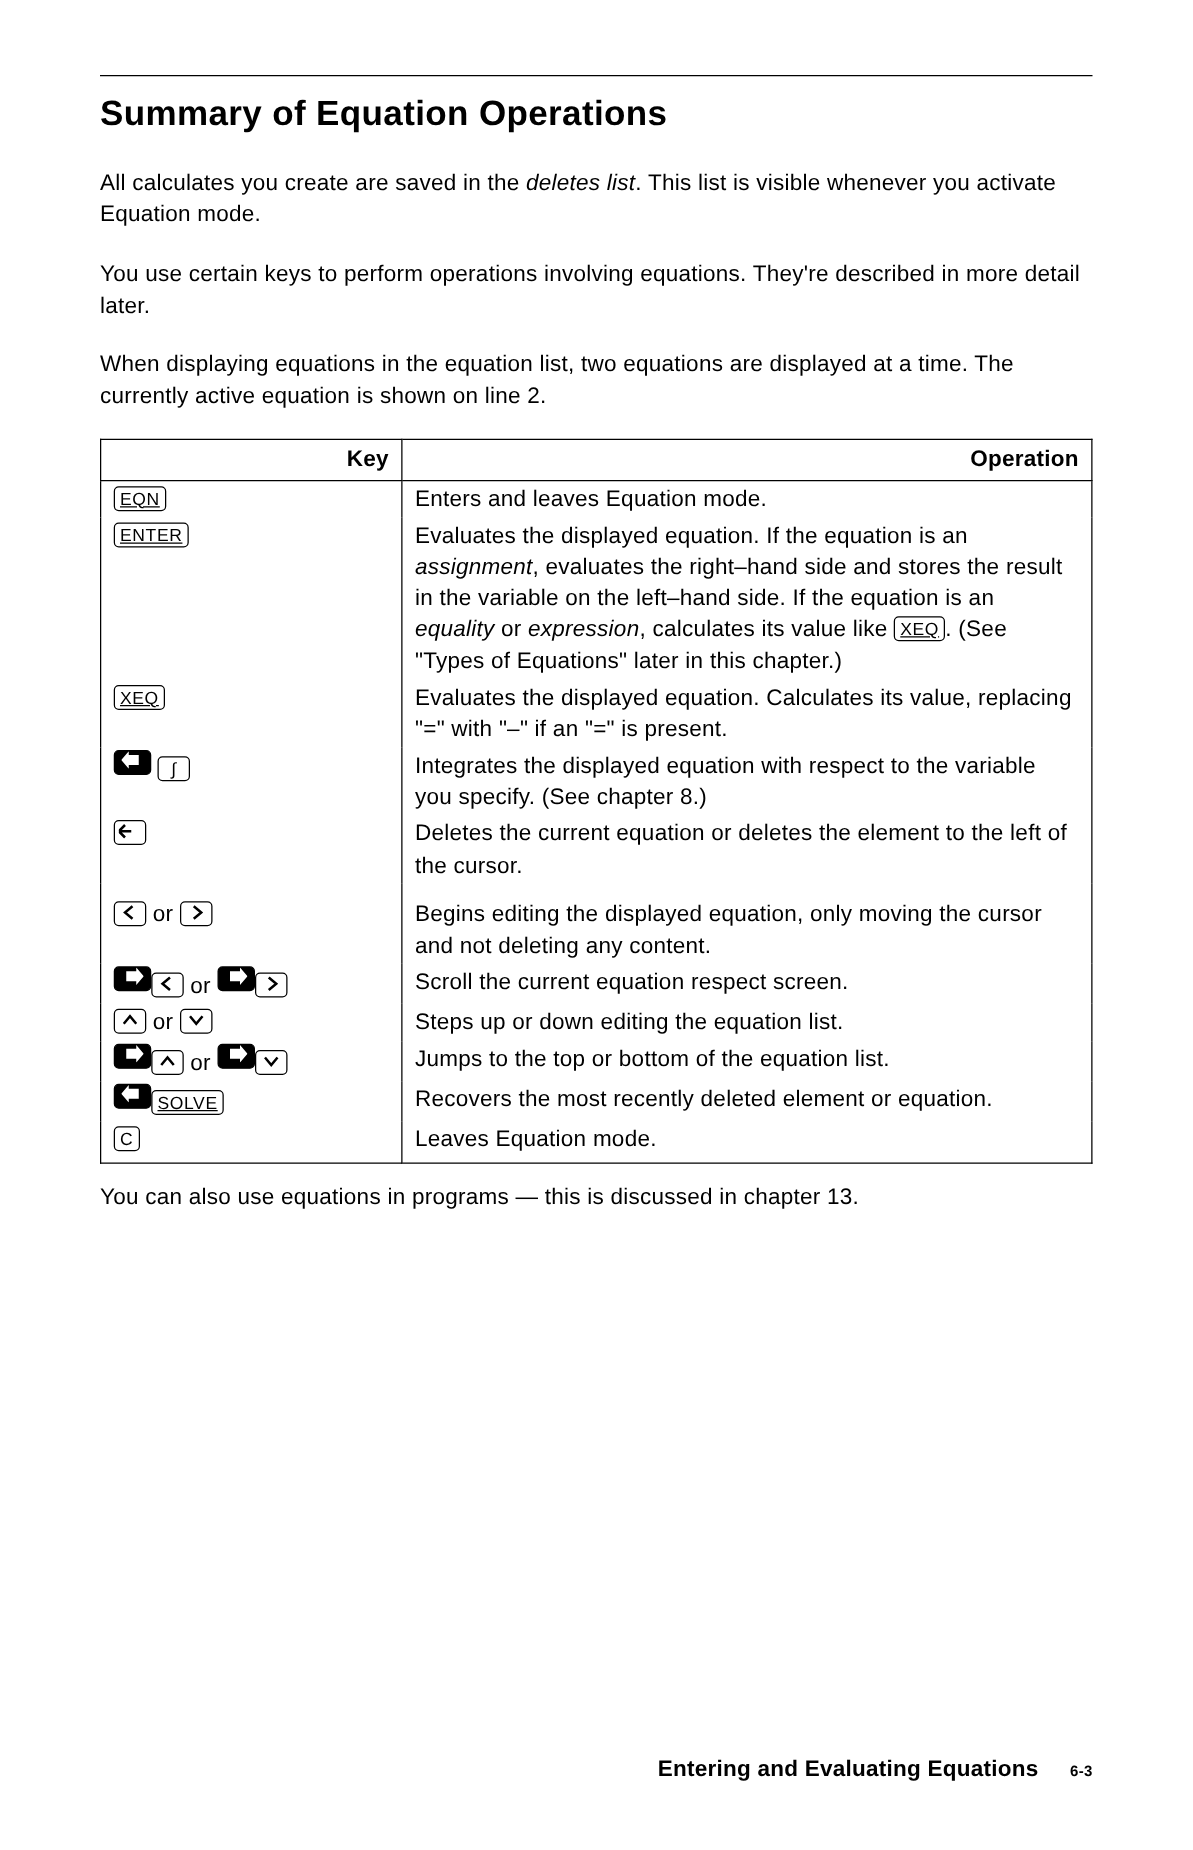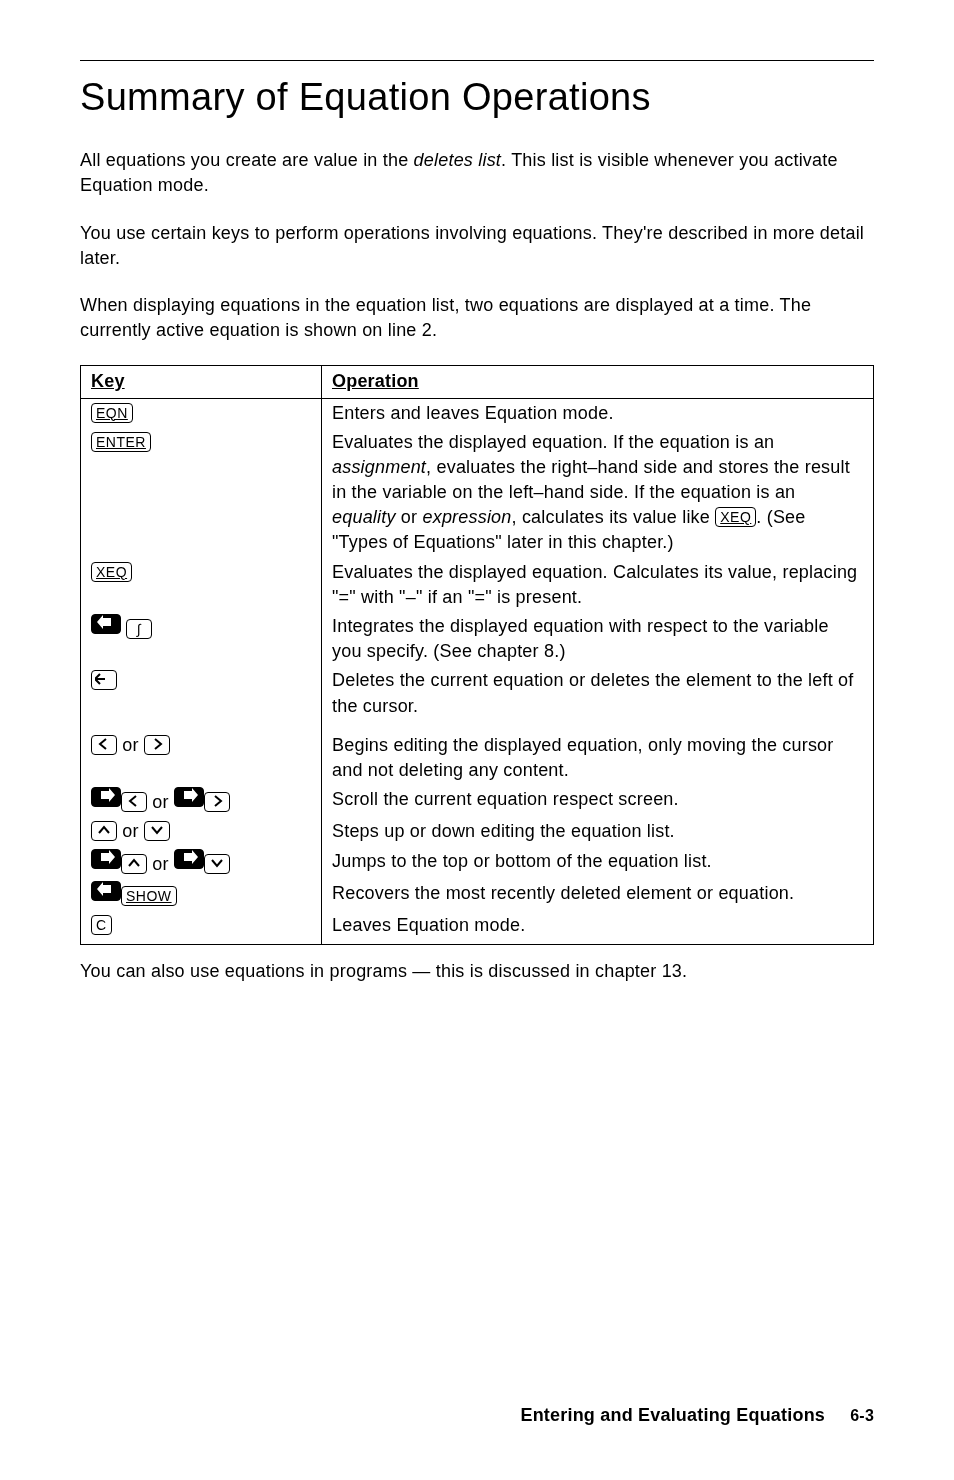--- a/index.html
+++ b/index.html
@@ -14,44 +14,43 @@
     width: 954px;
     height: 1480px;
     box-sizing: border-box;
     letter-spacing: 0.2px;
   }
   .rule {
     border-top: 1.5px solid #000;
     margin-bottom: 10px;
   }
   h1 {
-    font-size: 38px;
-    font-weight: normal;
+    font-size: 28px;
+    font-weight: bold;
     margin: 0 0 24px 0;
     letter-spacing: 0.3px;
   }
   p { margin: 0 0 22px 0; }
   em.serif { font-style: italic; }
   table {
     border-collapse: collapse;
     width: 100%;
     margin-bottom: 14px;
   }
   th, td {
     border: 1.5px solid #000;
     padding: 3px 10px 3px 10px;
     text-align: left;
     vertical-align: top;
     font-size: 18px;
   }
   th {
-    text-align: left;
+    text-align: right;
     font-weight: bold;
     border-bottom: 1.5px solid #000;
-    text-decoration: underline;
   }
   td.keycol { width: 220px; }
   td.opcol { border-left: 1.5px solid #000; }
   tr.norow td { border-top: none; border-bottom: none; padding-top: 2px; padding-bottom: 2px; }
   tr.norow:first-of-type td { padding-top: 6px; }
   tr.lastrow td { border-bottom: 1.5px solid #000; padding-bottom: 6px; }
   .keycap {
     display: inline-block;
     border: 1.5px solid #000;
     border-radius: 4px;
@@ -76,30 +75,30 @@
   }
   .keycap.shift svg { display: block; }
   .keycap.icon { padding: 0 2px; min-width: 20px; text-align: center; text-decoration: none; }
   .footer {
     position: absolute;
     bottom: 52px;
     right: 80px;
     font-size: 18px;
   }
   .footer b { font-weight: bold; }
-  .pagenum { font-size: 16px; font-weight: bold; margin-left: 20px; }
+  .pagenum { font-size: 12px; font-weight: bold; margin-left: 20px; }
 </style>
 </head>
 <body>
 
 <div class="rule"></div>
 <h1>Summary of Equation Operations</h1>
 
 <p>
-  <span>All equations you create are value in the </span><em class="serif">deletes list</em><span>. This list is visible whenever you activate Equation mode.</span>
+  <span>All calculates you create are saved in the </span><em class="serif">deletes list</em><span>. This list is visible whenever you activate Equation mode.</span>
 </p>
 
 <p>You use certain keys to perform operations involving equations. They're described in more detail later.</p>
 
 <p>When displaying equations in the equation list, two equations are displayed at a time. The currently active equation is shown on line 2.</p>
 
 <table>
   <tbody>
       <tr>
     <th>Key</th>
@@ -193,21 +192,21 @@
             </svg></span>
     </td>
     <td class="opcol">Jumps to the top or bottom of the equation list.</td>
   </tr>
 
 
   <tr class="norow">
     <td class="keycol">
       <span class="keycap shift"><svg width="18" height="14" viewBox="0 0 18 14">
               <path d="M14 3 L6 3 L6 0 L0 7 L6 14 L6 11 L14 11 Z" fill="#fff"></path>
-            </svg></span><span class="keycap">SHOW</span>
+            </svg></span><span class="keycap">SOLVE</span>
     </td>
     <td class="opcol">Recovers the most recently deleted element or equation.</td>
   </tr>
 
   <tr class="norow lastrow">
     <td class="keycol"><span class="keycap nou">C</span></td>
     <td class="opcol">Leaves Equation mode.</td>
   </tr>
 </tbody>
   </table>

